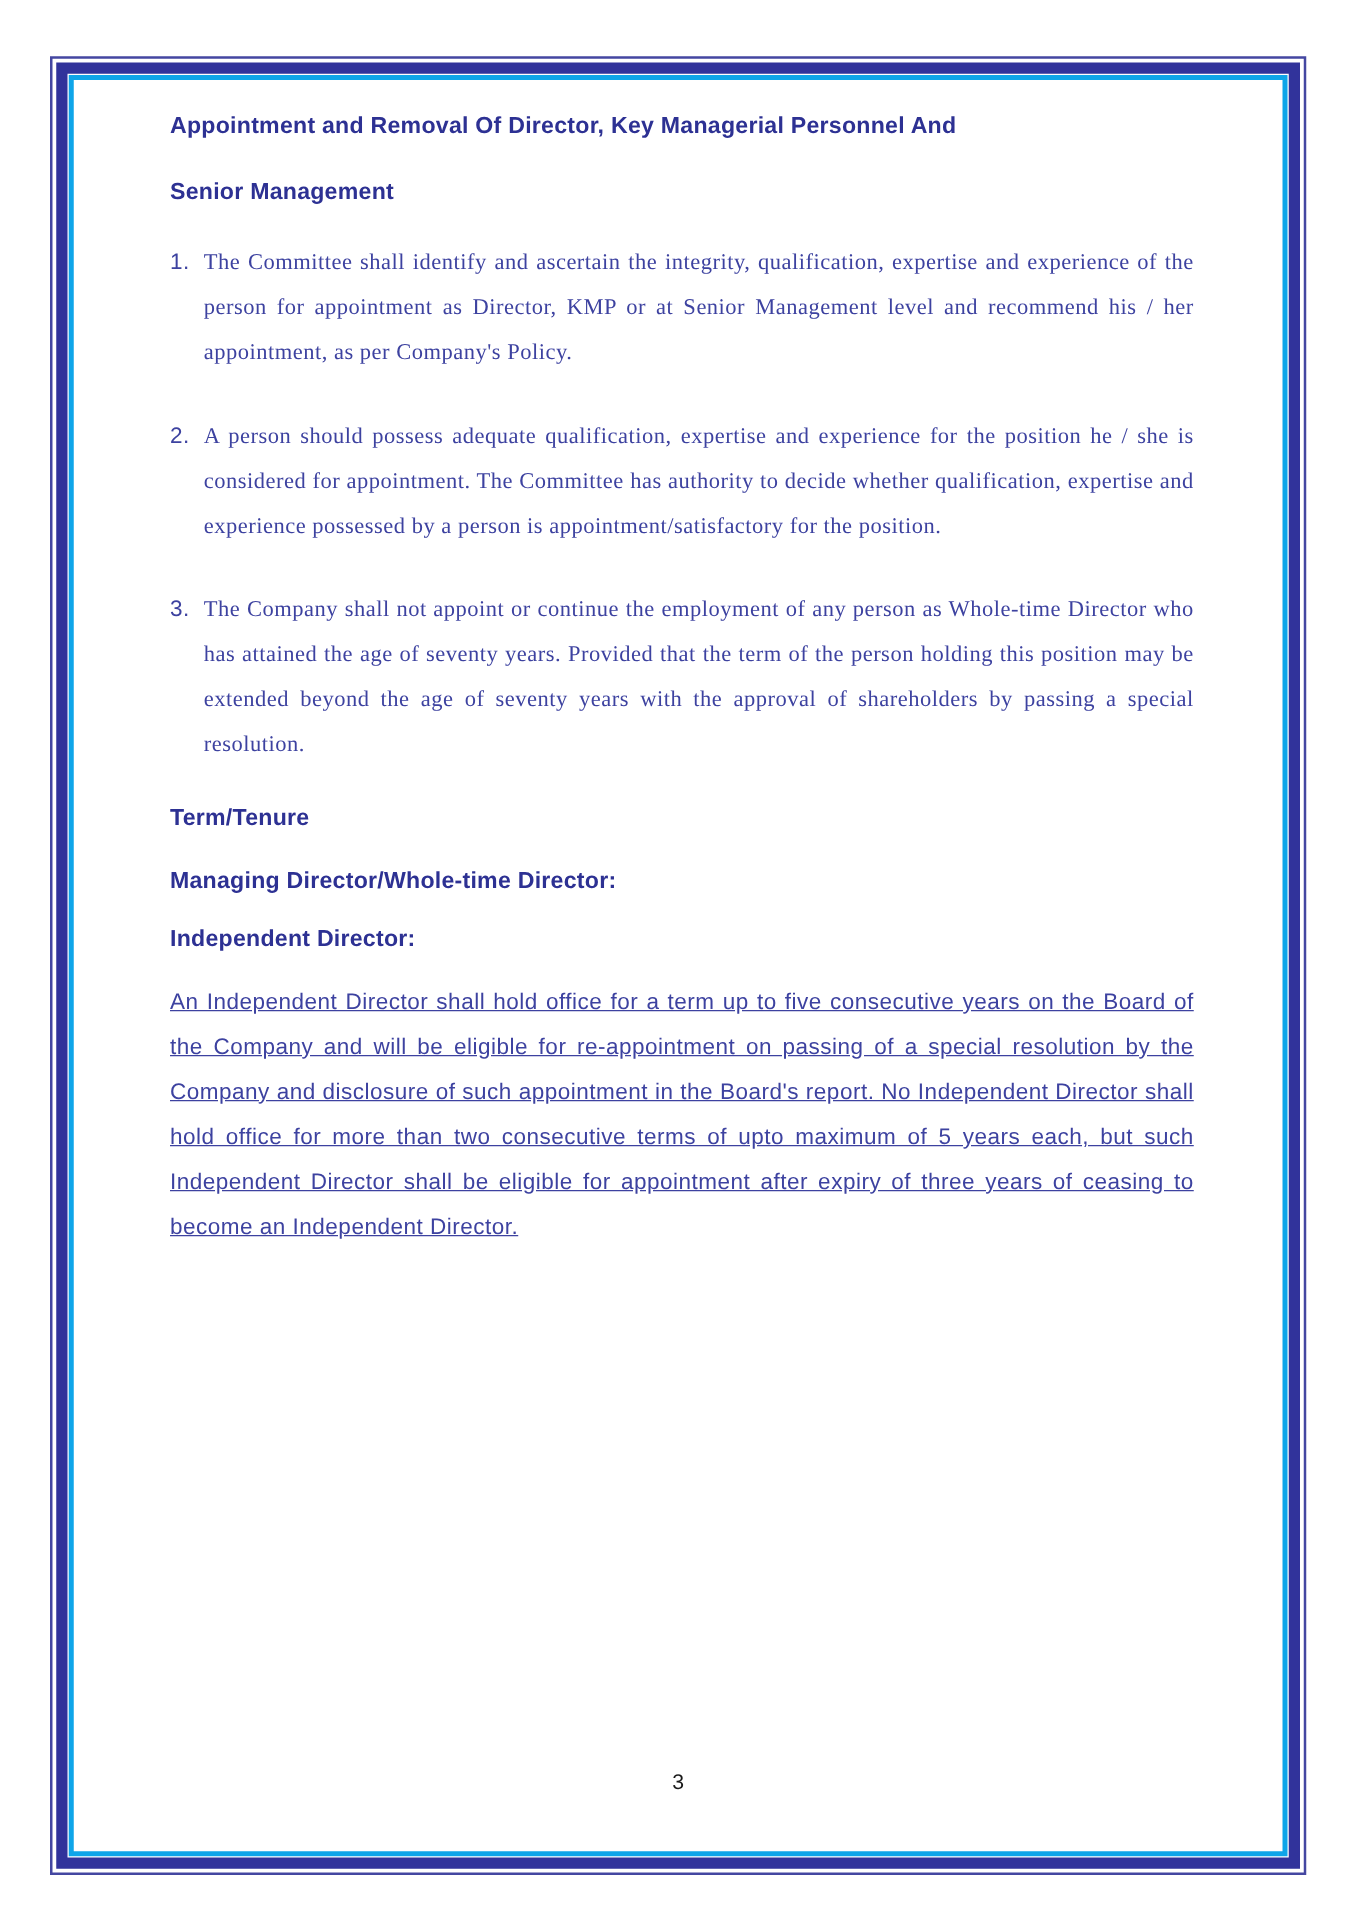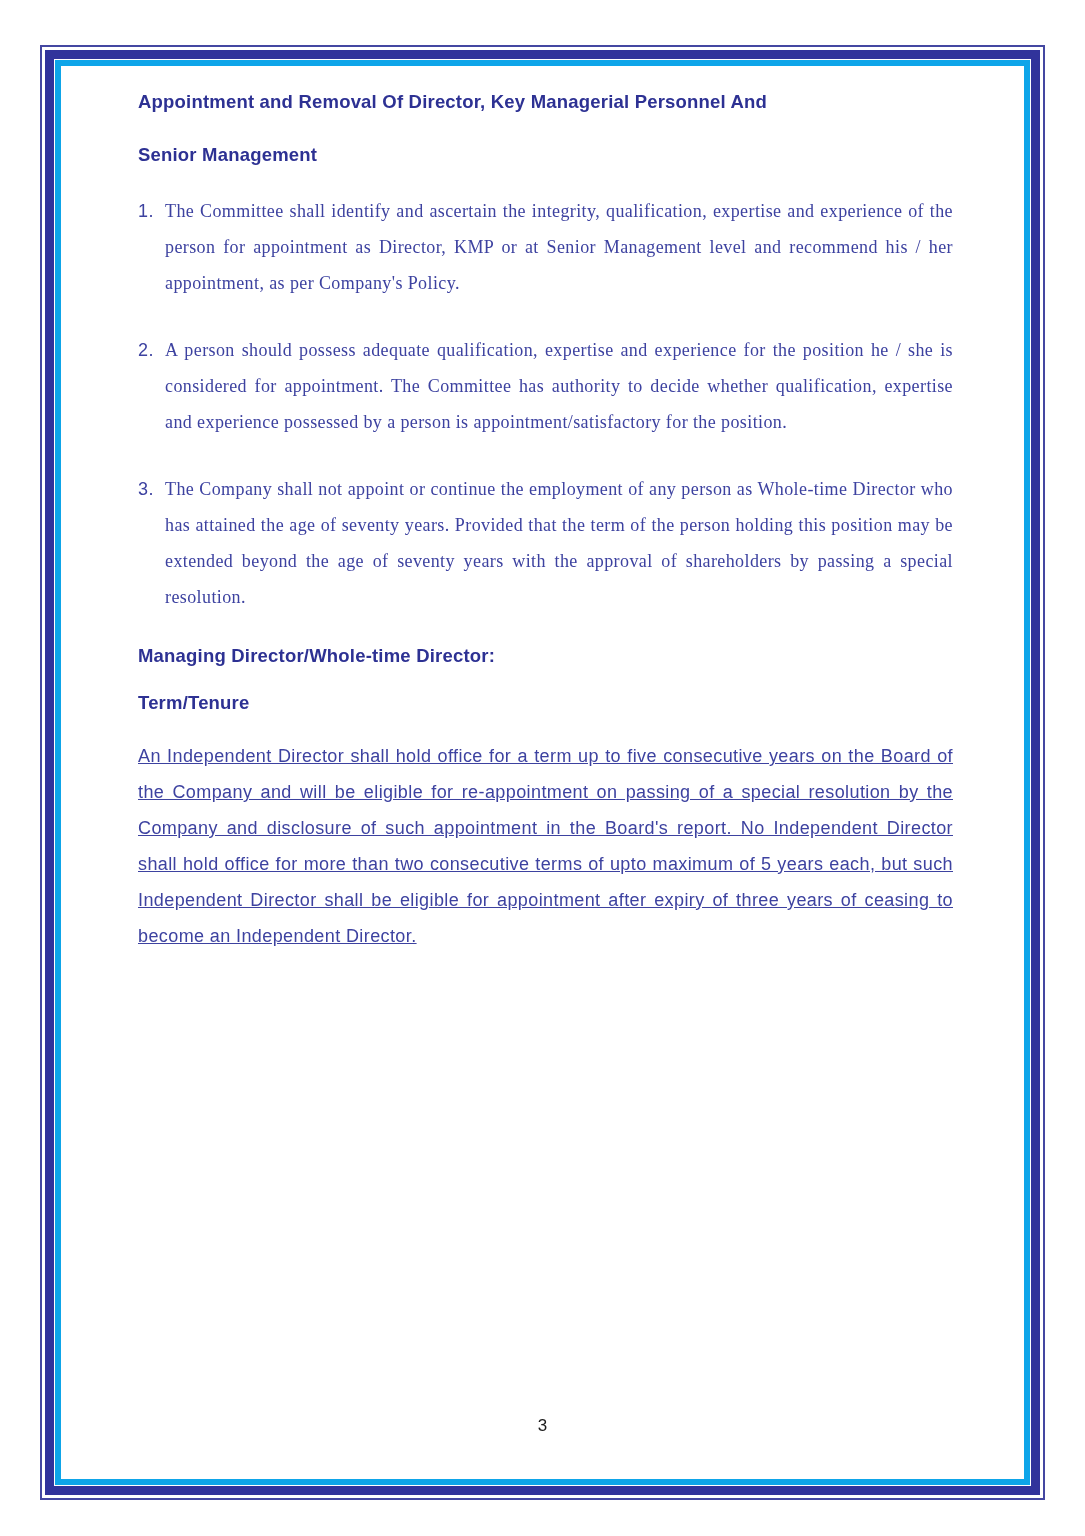--- a/index.html
+++ b/index.html
@@ -24,21 +24,21 @@
     border: 2px solid #4447a1;
     padding: 3px;
   }
   .border-mid {
     width: 100%; height: 100%;
     border: 9px solid #31339b;
     padding: 1px;
   }
   .border-inner {
     width: 100%; height: 100%;
-    border: 6px solid #0ea5e9;
+    border: 4px solid #0ea5e9;
   }
   .content {
     padding: 21px 71px 0 77px;
     color: #3d42a0;
   }
   .doc-title {
     color: #2d3193;
     font-weight: bold;
     font-size: 18.5px;
     line-height: 30px;
@@ -110,25 +110,26 @@
           <div class="numbered-item">
             <span class="item-number">2.</span>
             <span class="item-text">A person should possess adequate qualification, expertise and experience for the position he / she is considered for appointment. The Committee has authority to decide whether qualification, expertise and experience possessed by a person is appointment/satisfactory for the position.</span>
           </div>
 
           <div class="numbered-item item-3">
             <span class="item-number">3.</span>
             <span class="item-text">The Company shall not appoint or continue the employment of any person as Whole-time Director who has attained the age of seventy years. Provided that the term of the person holding this position may be extended beyond the age of seventy years with the approval of shareholders by passing a special resolution.</span>
           </div>
 
+          <div class="section-heading term-tenure">Term/Tenure</div>
+
           <div class="section-heading">Managing Director/Whole-time Director:</div>
 
-          <div class="section-heading term-tenure">Term/Tenure</div>
 
-
+          <div class="section-heading">Independent Director:</div>
 
           <div class="paragraph para-independent">An Independent Director shall hold office for a term up to five consecutive years on the Board of the Company and will be eligible for re-appointment on passing of a special resolution by the Company and disclosure of such appointment in the Board's report. No Independent Director shall hold office for more than two consecutive terms of upto maximum of 5 years each, but such Independent Director shall be eligible for appointment after expiry of three years of ceasing to become an Independent Director.</div>
 
 
         </div>
       </div>
     </div>
   </div>
 
   <div class="page-number">3</div>

